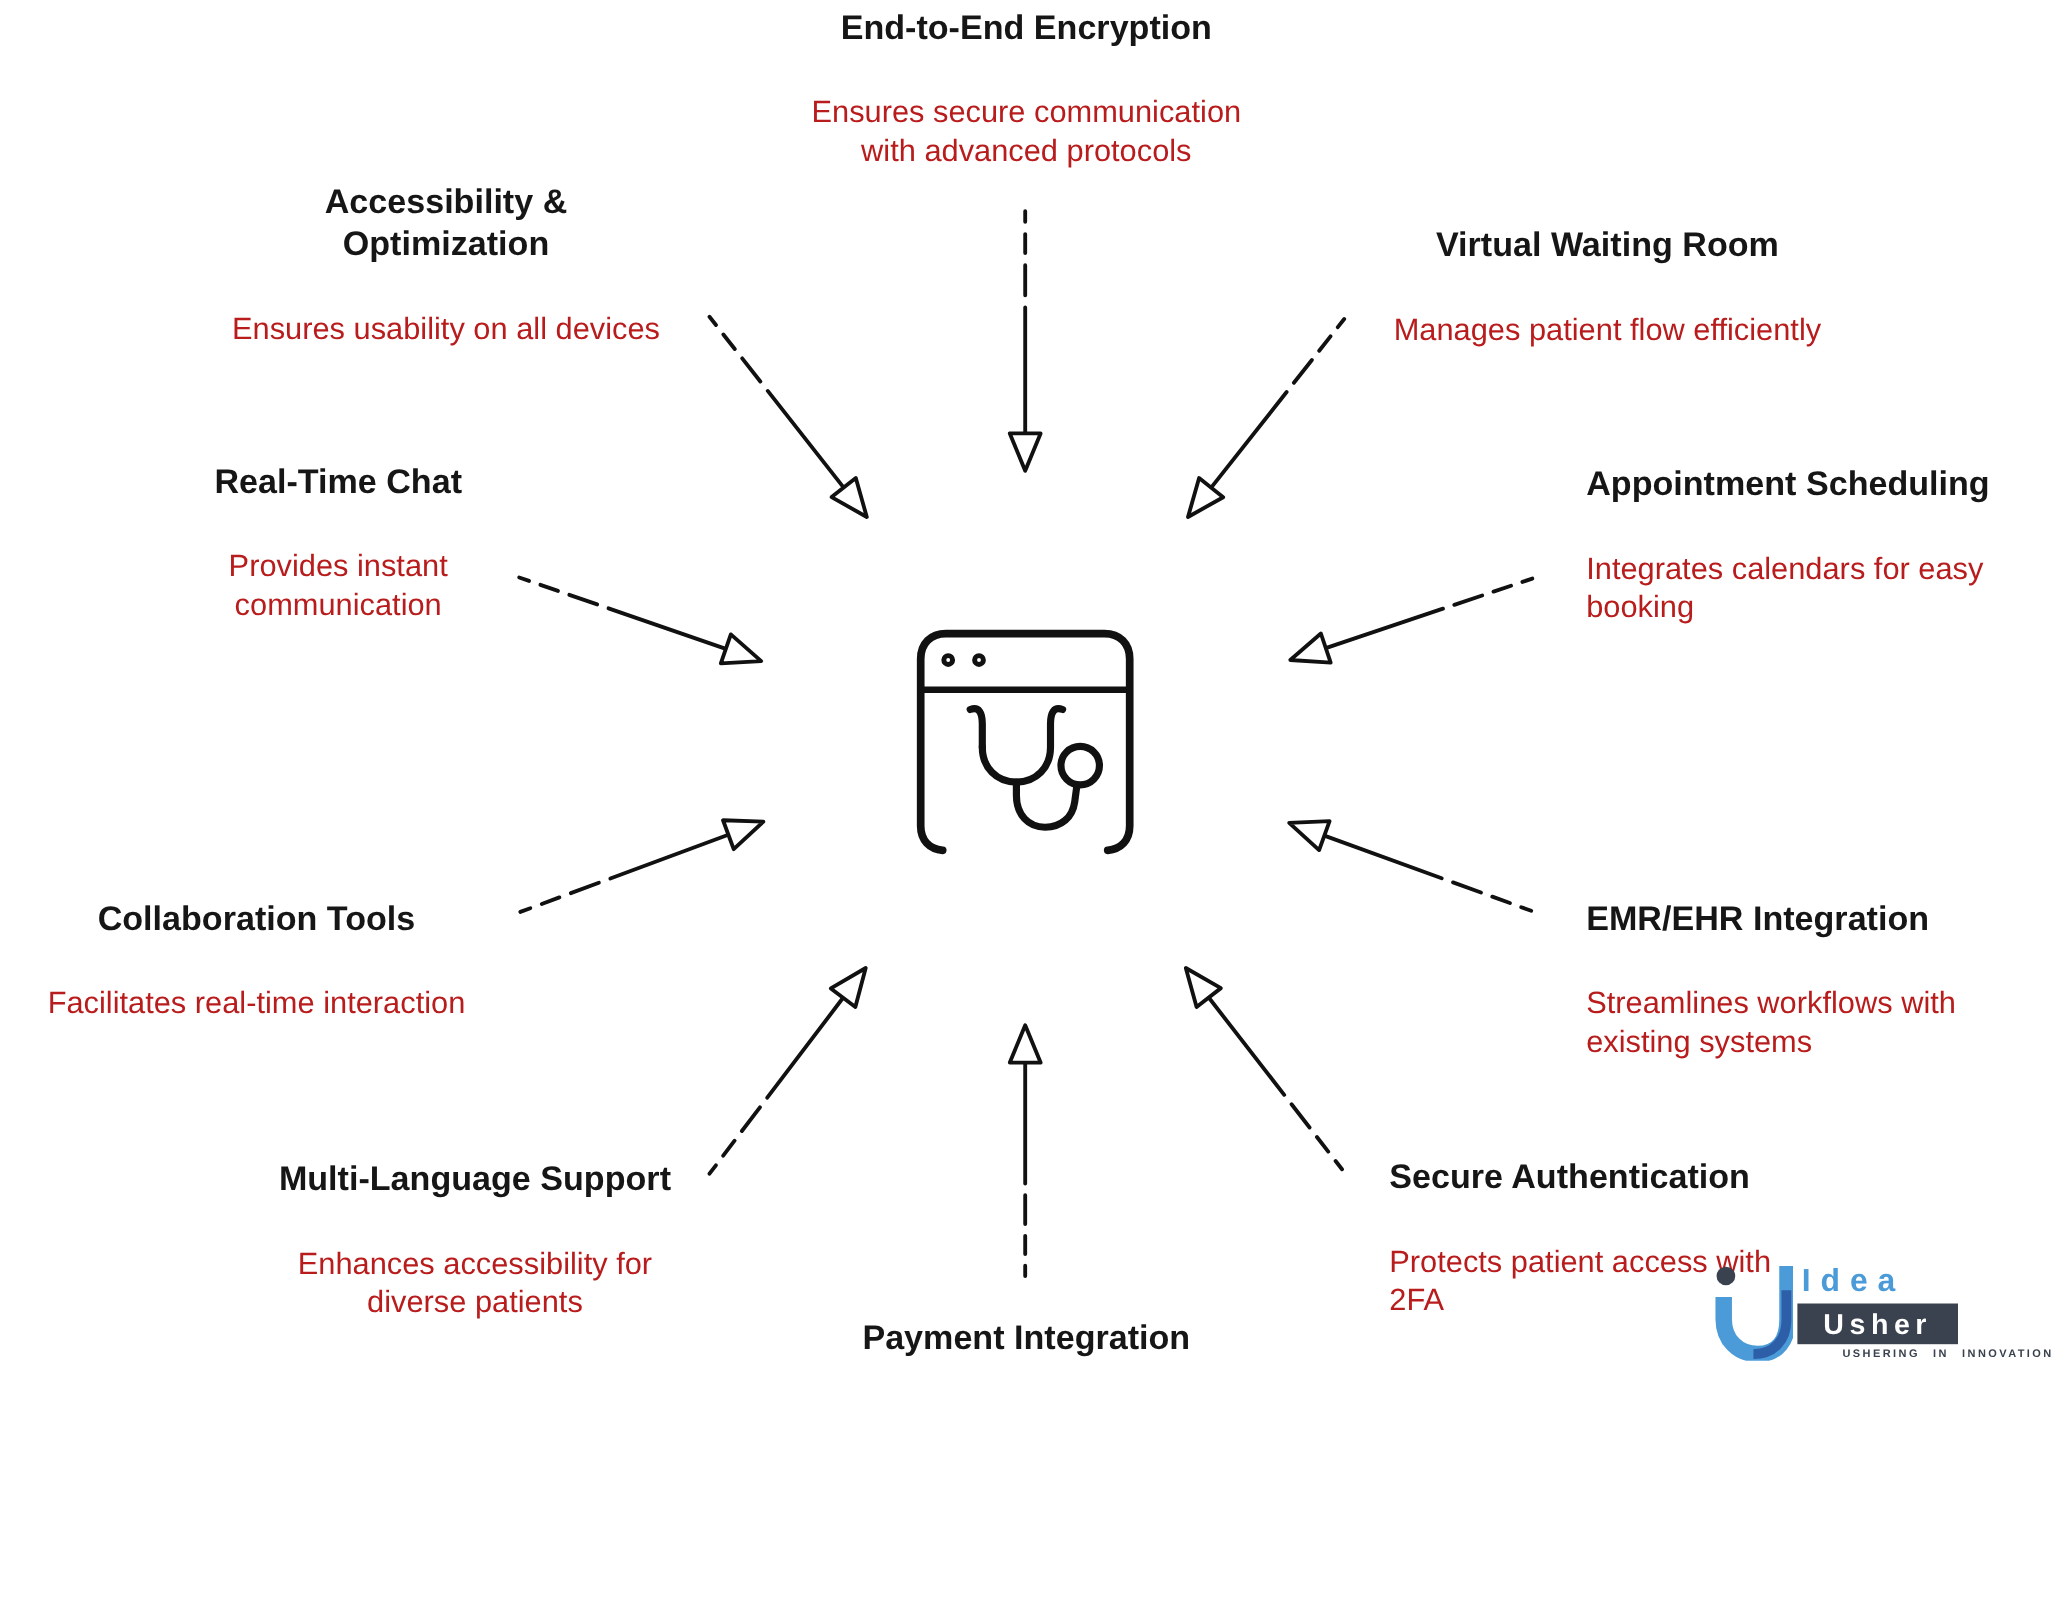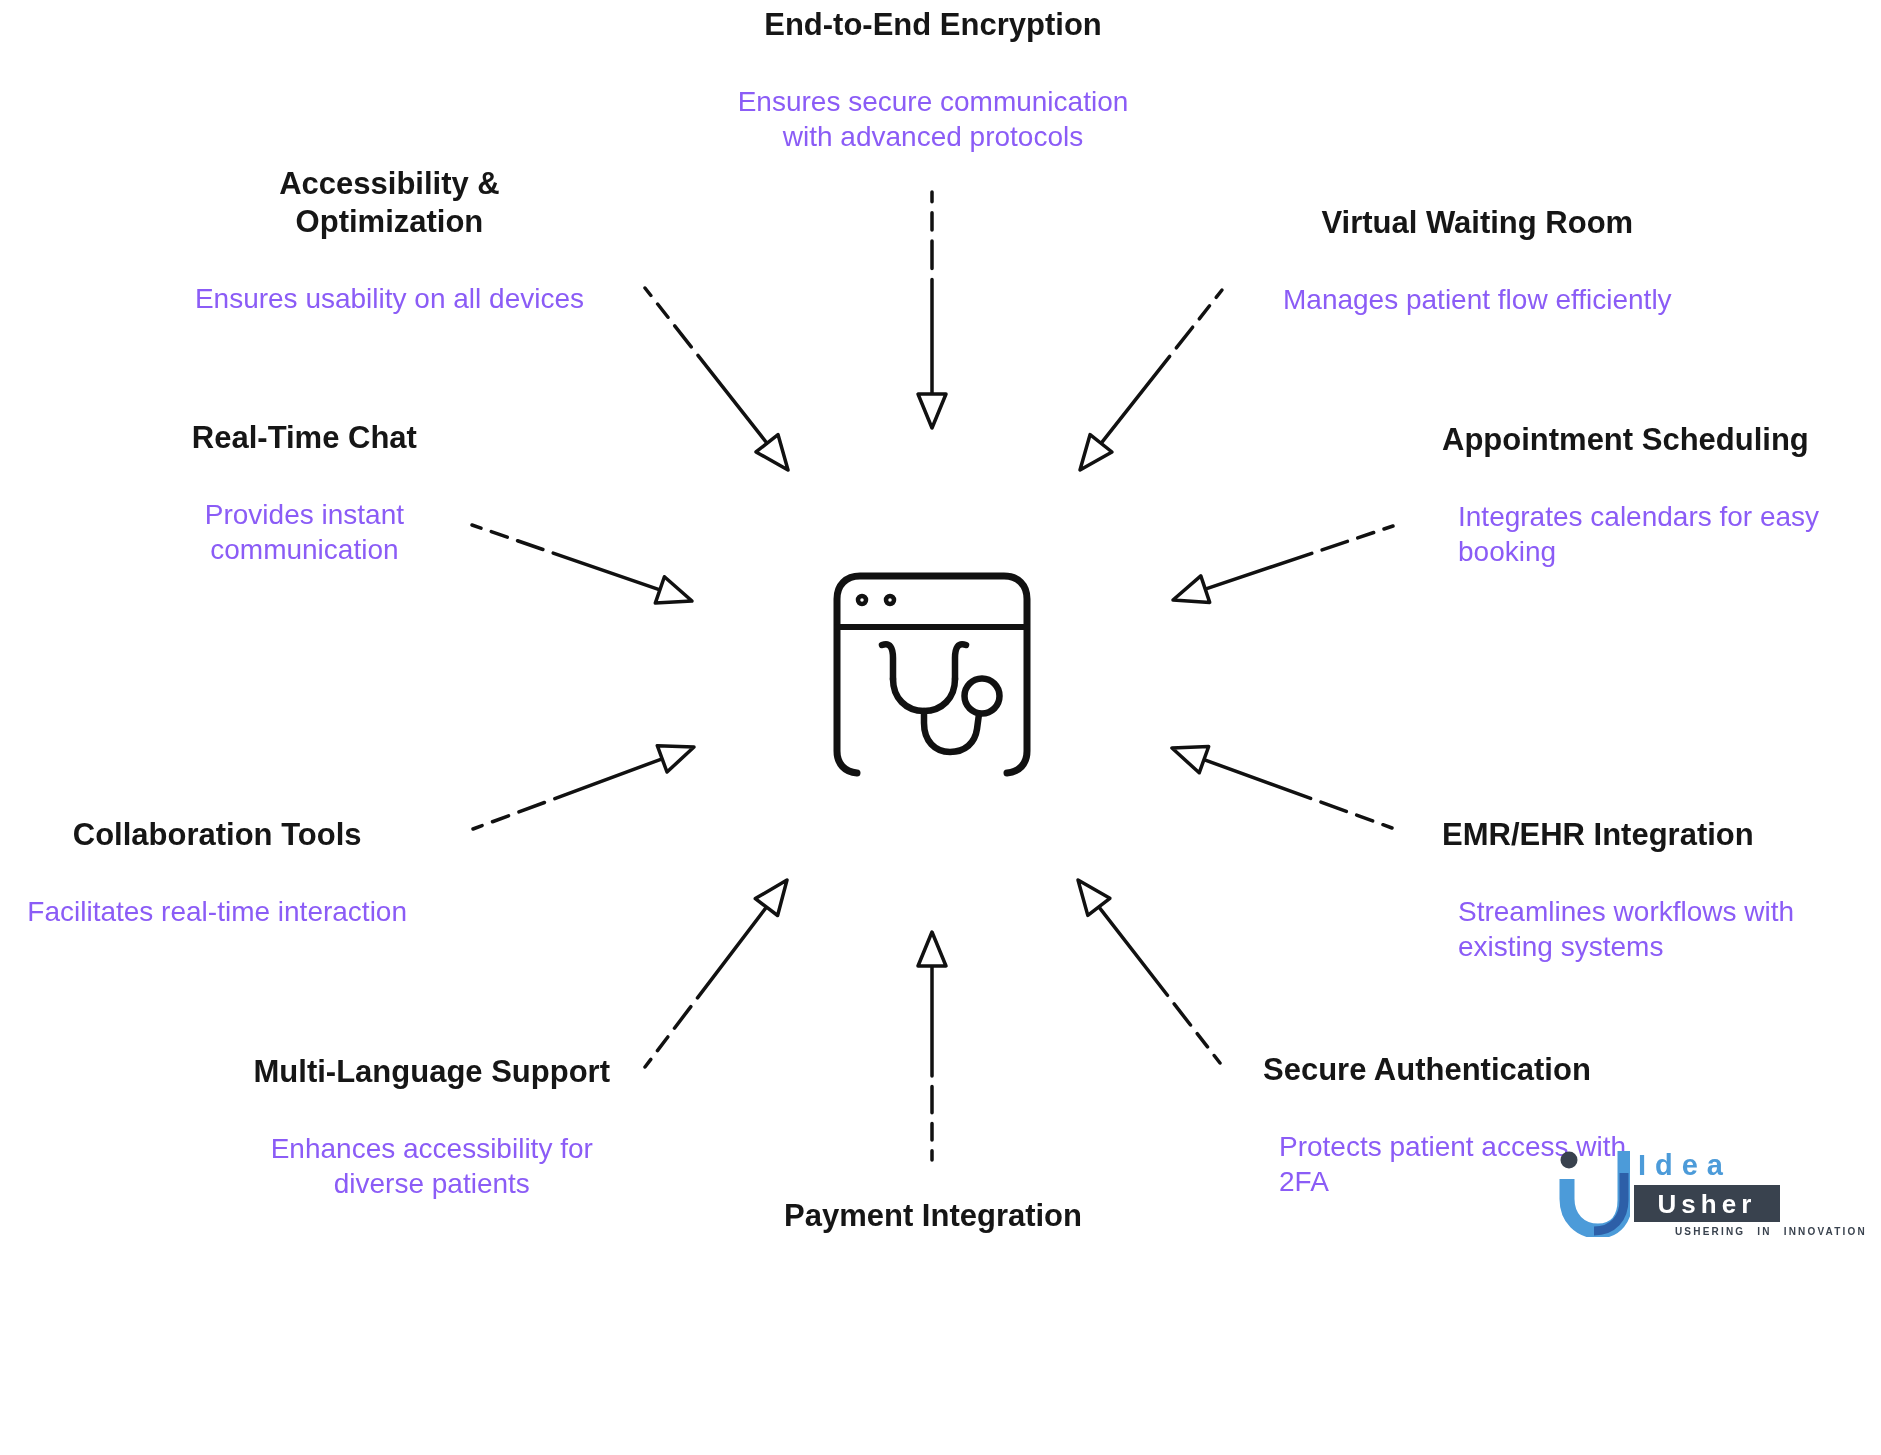--- a/index.html
+++ b/index.html
@@ -11,21 +11,21 @@
     color:#161616;
     overflow:hidden;
   }
   .feature{position:absolute;}
   .feature .feature-title{
     font-size:31px;font-weight:bold;line-height:1.22;
     margin:0 0 40px 0;white-space:pre-line;color:#161616;
   }
   .feature .feature-desc{
     font-size:28px;font-weight:normal;line-height:1.25;
-    margin:16px;white-space:pre-line;color:#8b5cf6;
+    margin:0;white-space:pre-line;color:#b91c1c;
   }
   .align-right{text-align:center;}
   .align-left{text-align:left;}
   .align-center{text-align:center;transform:translateX(-50%);}
   #arrow-layer,#icon-wrap{position:absolute;}
   #arrow-layer{left:0;top:0;}
   
   #logo{
     position:absolute;right:14px;bottom:4px;
     display:flex;align-items:flex-start;

